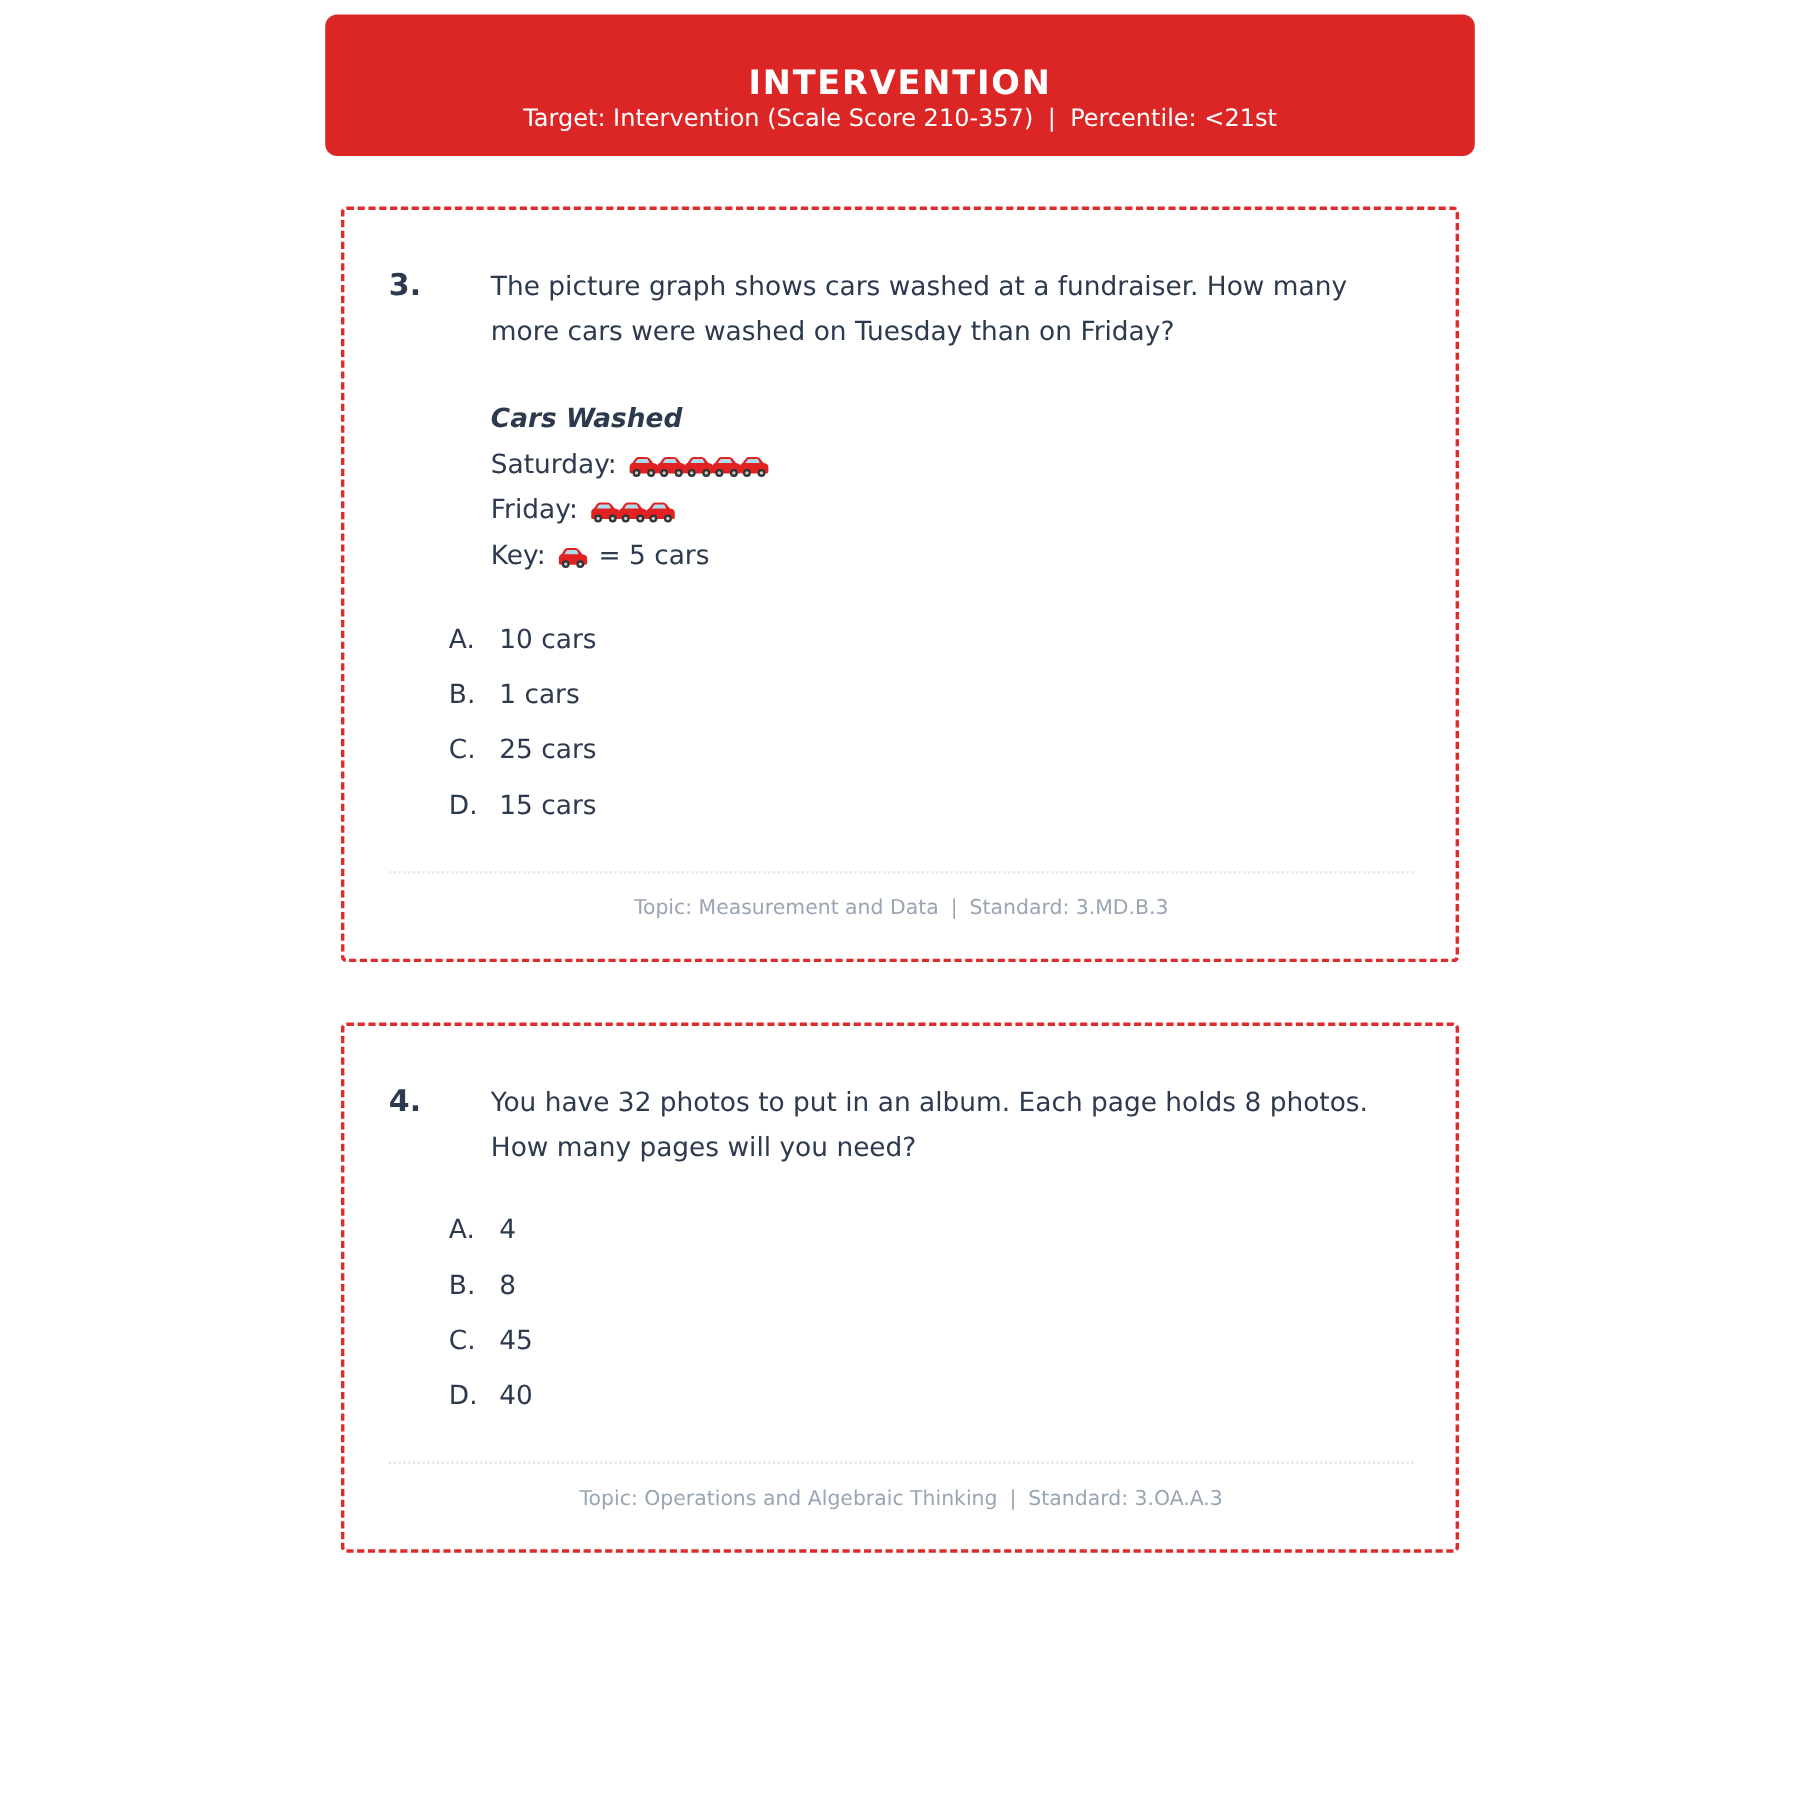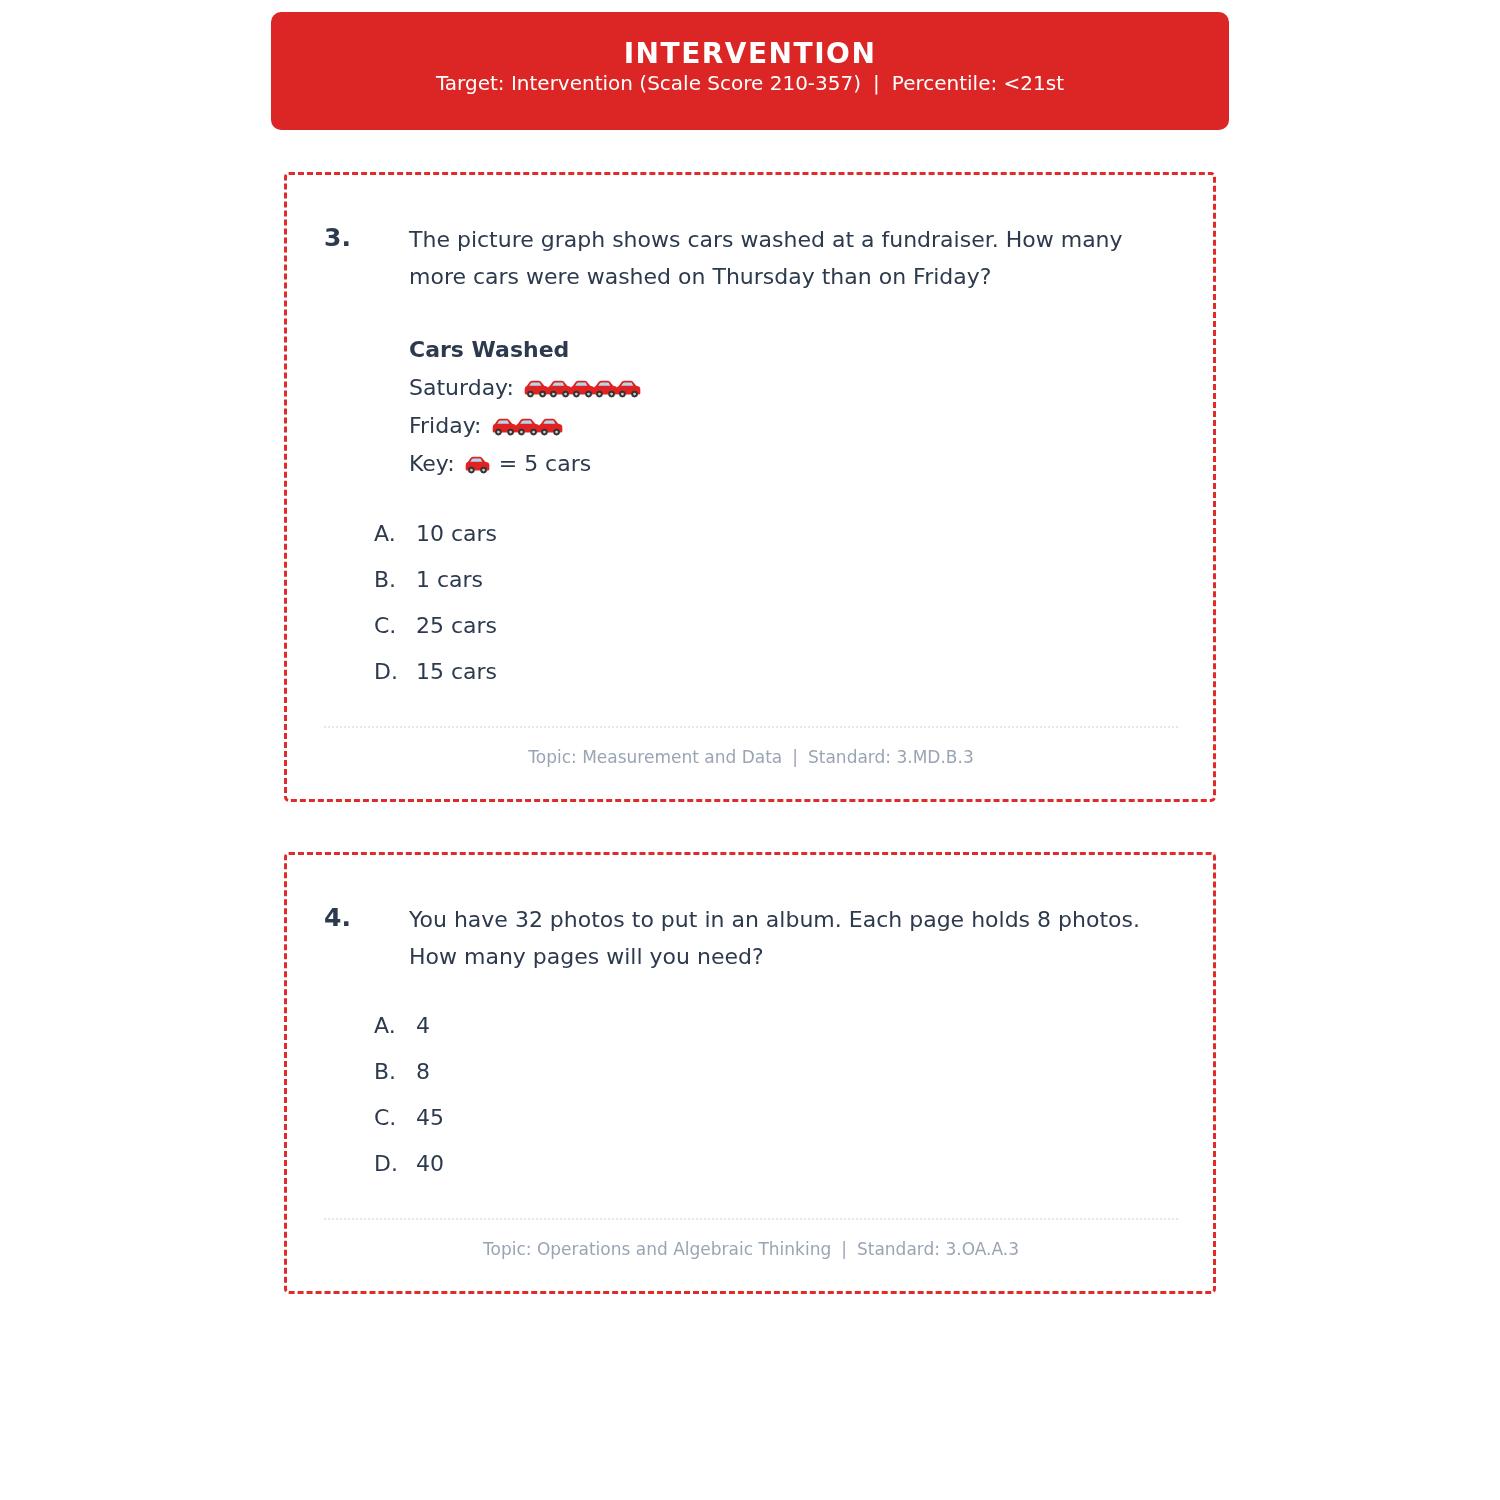--- a/index.html
+++ b/index.html
@@ -19,21 +19,21 @@
     background: #DC2626;
     border-radius: 10px;
     height: 118px;
     color: #ffffff;
     text-align: center;
   }
   .banner-title {
     font-size: 28px;
     font-weight: bold;
     letter-spacing: 1.5px;
-    padding-top: 25px;
+    padding-top: 40px;
   }
   .banner-subtitle { font-size: 20px; margin-top: 1px; }
   .banner-subtitle .sep { margin: 0 12px; }
 
   
   .qbox {
     width: 932px;
     margin: 42px auto 0;
     border: 3px dashed #E02B2B;
     border-radius: 5px;
@@ -49,21 +49,21 @@
     line-height: 34px;
   }
   .qtext {
     font-size: 22px;
     line-height: 37px;
     width: 782px;
   }
 
   
   .pictograph { margin: 36px 0 0 85px; }
-  .pg-title { font-size: 22px; font-weight: bold; line-height: 38px; }
+  .pg-title { font-size: 22px; font-weight: bold; line-height: 38px; font-style: italic; }
   .pg-row { font-size: 22px; line-height: 38px; display: flex; align-items: center; }
   .pg-label { margin-right: 9px; }
   .pg-icons { display: inline-flex; align-items: center; }
   .pg-icons svg { display: block; }
   .pg-icons svg + svg { margin-left: -4px; }
   .pg-eq { margin-left: 8px; }
 
   
   .choices { list-style: none; margin: 38px 0 0 50px; padding: 0; }
   .choice { display: flex; font-size: 22px; line-height: 25px; }
@@ -92,21 +92,21 @@
   <header class="banner">
     <div class="banner-title">INTERVENTION</div>
     <div class="banner-subtitle">
       <span>Target: Intervention (Scale Score 210-357)</span><span class="sep">|</span><span>Percentile: &lt;21st</span>
     </div>
   </header>
 
   <section class="qbox">
     <div class="qrow">
       <div class="qnum">3.</div>
-      <div class="qtext">The picture graph shows cars washed at a fundraiser. How many more cars were washed on Thursday than on Friday?</div>
+      <div class="qtext">The picture graph shows cars washed at a fundraiser. How many more cars were washed on Tuesday than on Friday?</div>
     </div>
 
     <div class="pictograph">
       <div class="pg-title">Cars Washed</div>
       <div class="pg-row">
         <span class="pg-label">Saturday:</span>
         <span class="pg-icons">
   <svg width="27" height="19" viewBox="0 0 40 28" aria-hidden="true">
     <path d="M37.5 21 L37.5 15 Q37.5 10.8 31.5 10 L27.2 4.6 Q25.7 2.5 22.7 2.5 L13.5 2.5 Q10.7 2.5 9.2 5 L5.8 10 Q2.5 11 2.5 15 L2.5 21 Q2.5 23 4.5 23 L35.5 23 Q37.5 23 37.5 21 Z" fill="#E02222"></path>
     <path d="M24.5 5 L14 5 Q12.4 5 11.4 6.6 L9.2 10 L27 10 Z" fill="#AEDCEE"></path>

